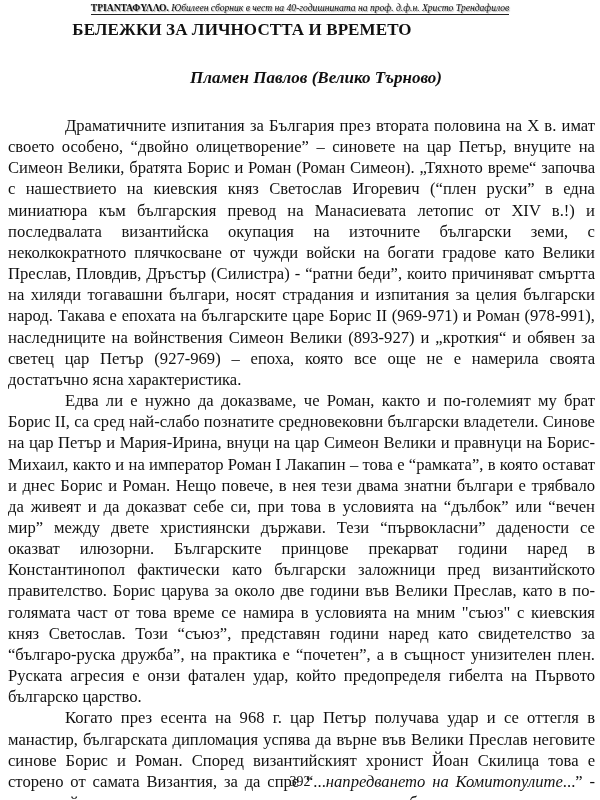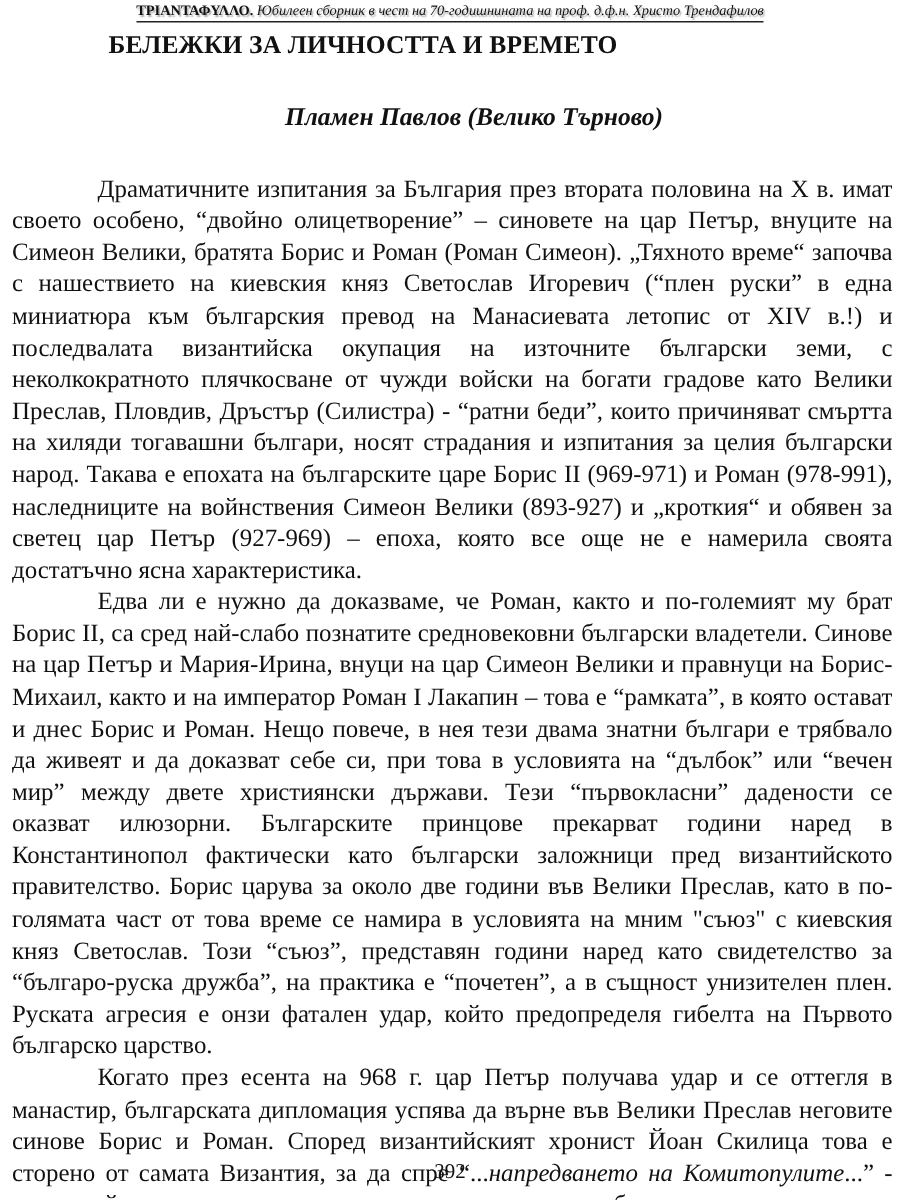--- a/index.html
+++ b/index.html
@@ -85,21 +85,21 @@
       text-align: center;
       font-size: 14px;
       line-height: 16px;
     }
   </style>
 </head>
 <body>
 
 <div class="running-header">
   <span class="rh-inner">
-    <span class="rh-bold">ΤΡΙΑΝΤΑΦΥΛΛΟ.</span><span class="rh-italic"> Юбилеен сборник в чест на 70-годишнината на проф. д.ф.н. Христо Трендафилов</span>
+    <span class="rh-bold">ΤΡΙΑΝΤΑΦΥΛΛΟ.</span><span class="rh-italic"> Юбилеен сборник в чест на 40-годишнината на проф. д.ф.н. Христо Трендафилов</span>
   </span>
 </div>
 
 <div class="title">
   <div>БЕЛЕЖКИ ЗА ЛИЧНОСТТА И ВРЕМЕТО</div>
 </div>
 
 <div class="author">Пламен Павлов (Велико Търново)</div>
 
 <div class="body-text">

